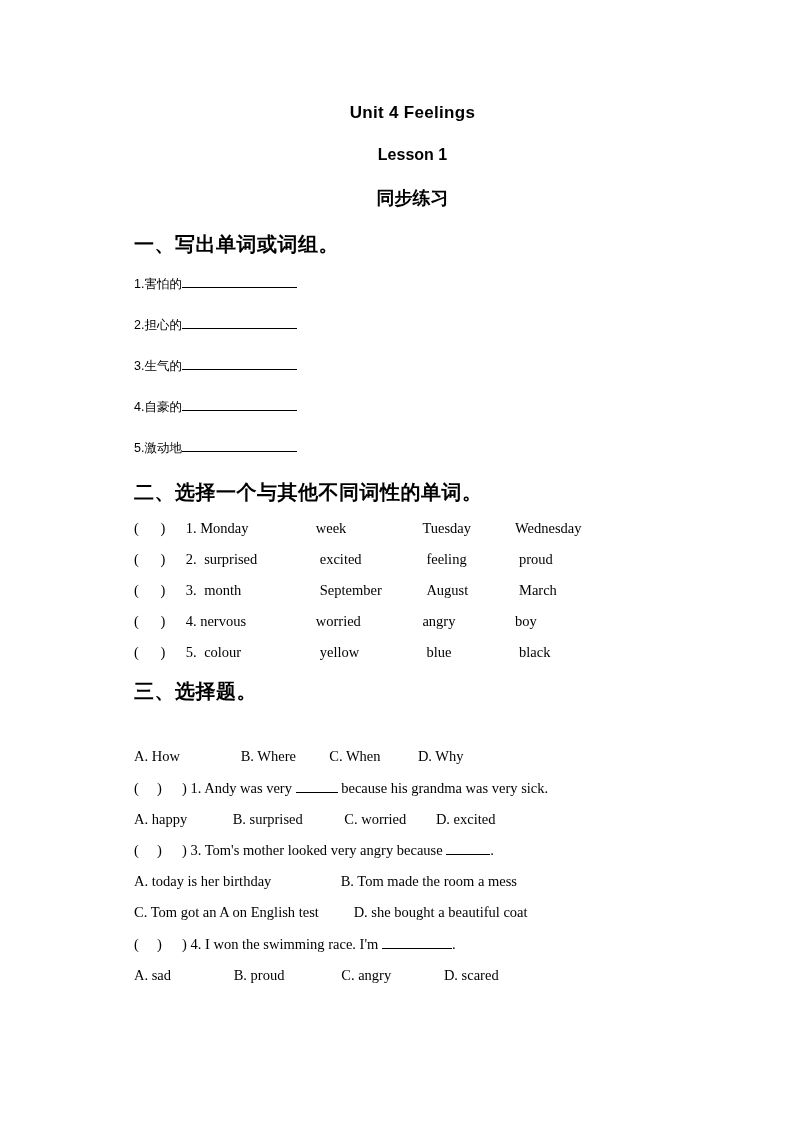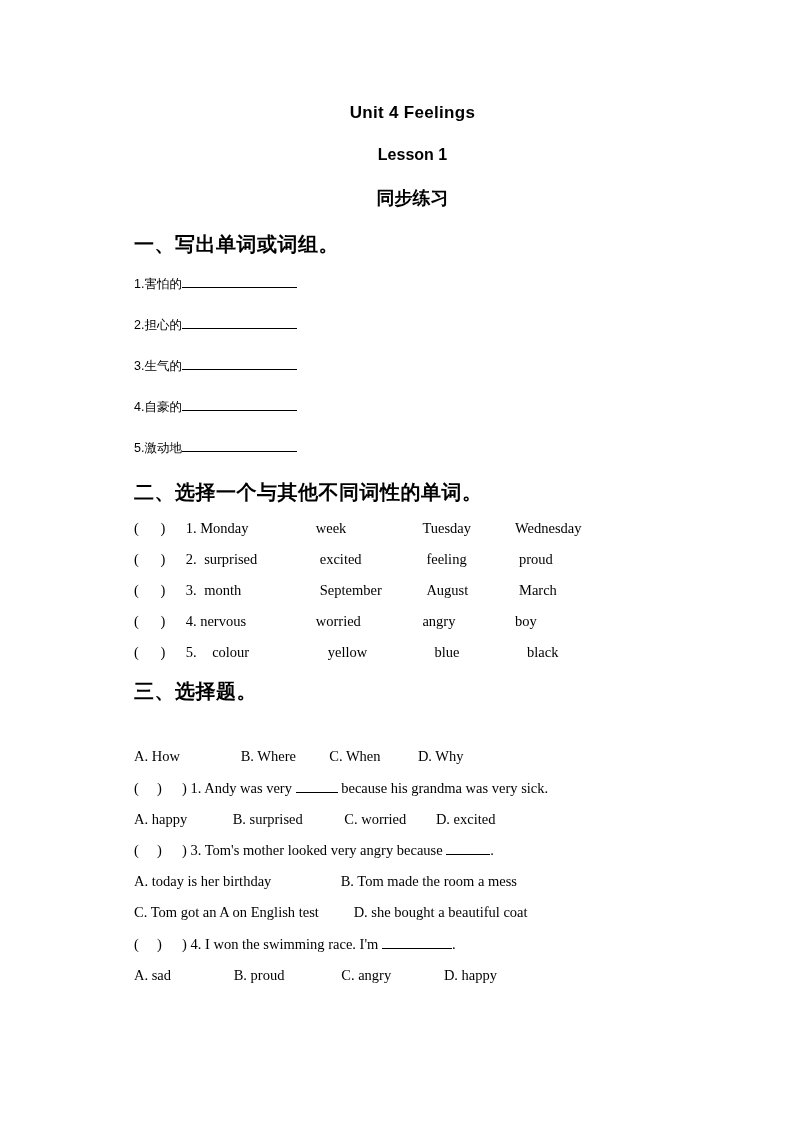--- a/index.html
+++ b/index.html
@@ -178,21 +178,21 @@
     <span class="opt">4.</span>
     <span class="opt" style="width:112px;">nervous</span>
     <span class="opt" style="width:103px">worried</span>
     <span class="opt" style="width:89px">angry</span>
     <span class="opt">boy</span>
   </div>
 
   <div class="choice-row" style="top:644px">
     <span class="paren">(&nbsp;&nbsp;&nbsp;&nbsp;&nbsp;&nbsp;)</span>
     <span class="opt">5.</span>
-    <span class="opt" style="width:112px;margin-left:12px">colour</span>
+    <span class="opt" style="width:112px;margin-left:4px">colour</span>
     <span class="opt" style="width:103px">yellow</span>
     <span class="opt" style="width:89px">blue</span>
     <span class="opt">black</span>
   </div>
 
   <div class="section-head" id="sec3-head">三、选择题。</div>
 
   <div class="ans-line" style="top:748px">
     <span class="opt" style="width:103px">A. How</span>
     <span class="opt" style="width:85px">B.    Where</span>
@@ -222,17 +222,17 @@
     <span class="opt">D. she bought a beautiful coat</span>
   </div>
 
   <div class="q-line" style="top:936px">
     <span class="paren">(&nbsp;&nbsp;&nbsp;&nbsp;&nbsp;)</span><span>) 4. I won the swimming race. I'm </span><span class="u" style="width:70px"></span><span>.</span>
   </div>
   <div class="ans-line" style="top:967px">
     <span class="opt" style="width:96px">A. sad</span>
     <span class="opt" style="width:104px">B. proud</span>
     <span class="opt" style="width:99px">C. angry</span>
-    <span class="opt">D. happy</span>
+    <span class="opt">D. scared</span>
   </div>
 
 
 </div>
 
 </body></html>

